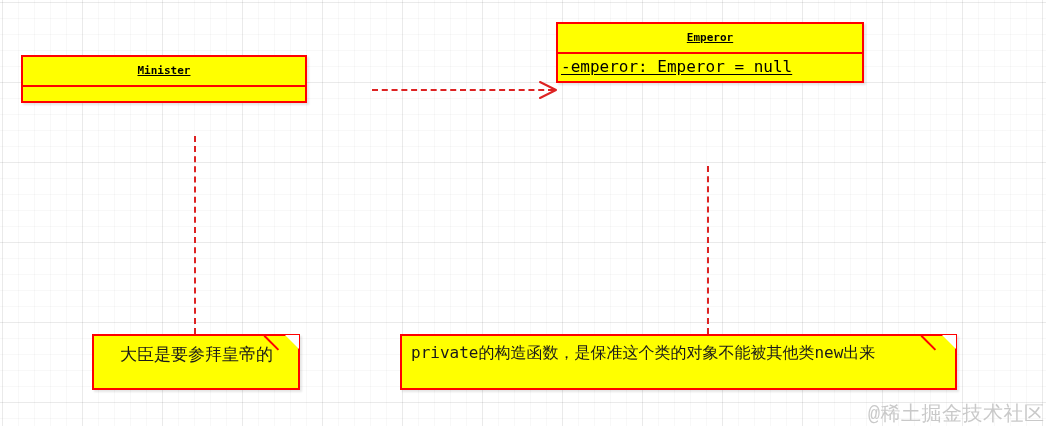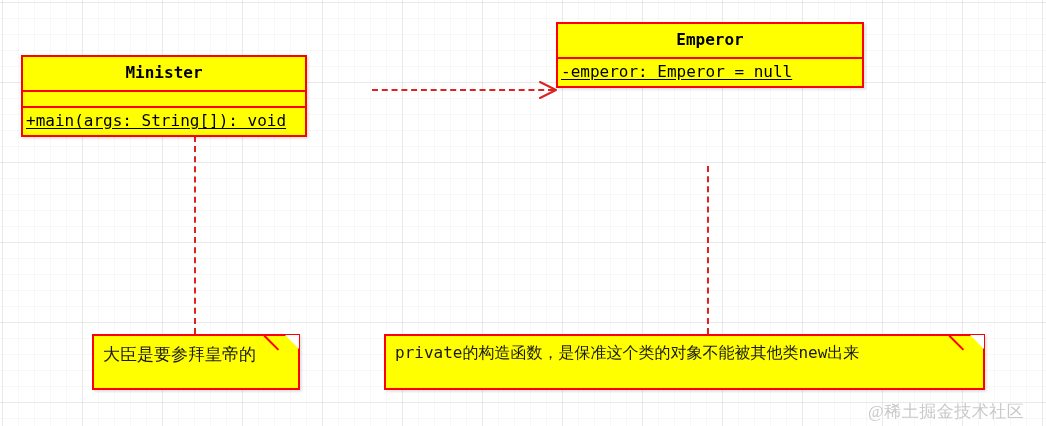--- a/index.html
+++ b/index.html
@@ -31,25 +31,26 @@
     position: absolute;
     box-sizing: border-box;
     background: #ffff00;
     border: 2px solid #ff0000;
     box-shadow: 2px 2px 2px rgba(0,0,0,0.10);
   }
   .uml-title {
     text-align: center;
     font-family: "DejaVu Sans Mono", "Liberation Mono", monospace;
     font-weight: bold;
-    font-size: 16px;
+    font-size: 11px;
     color: #000000;
     line-height: 1;
     padding: 8px 6px 9px 6px;
     white-space: nowrap;
+    text-decoration: underline;
   }
   .compartment {
     border-top: 2px solid #ff0000;
     padding: 2px 9px 3px 3px;
   }
   .compartment.empty {
     height: 14px;
     padding: 0;
   }
   .member {
@@ -114,22 +115,22 @@
     width: 0;
     border-left: 2px dashed #dd2222;
   }
   .arrowhead {
     position: absolute;
   }
 
   
   .watermark {
     position: absolute;
-    font-family: Liberation Serif, serif;
-    font-size: 17px;
+    font-family: Liberation Mono, monospace;
+    font-size: 20px;
     color: #c9c9c9;
     white-space: nowrap;
     letter-spacing: 0.5px;
   }
 </style>
 </head>
 <body>
 
 <div id="canvas">
 
@@ -137,39 +138,36 @@
   <svg class="arrowhead" style="left:536px; top:79px;" width="24" height="22" viewBox="0 0 24 22">
     <polyline points="4,3 20,11 4,19" fill="none" stroke="#dd2222" stroke-width="2" stroke-linecap="round" stroke-linejoin="round"></polyline>
   </svg>
 
   <div class="dep-vline" style="left:194px; top:136px; height:198px;"></div>
   <div class="dep-vline" style="left:707px; top:166px; height:168px;"></div>
 
   <div class="uml-class" style="left:21px; top:55px; width:286px;">
     <div class="uml-title">Minister</div>
     <div class="compartment empty"></div>
-    <div class="compartment">
-      <span class="member static">+main(args: String[]): void</span>
-    </div>
   </div>
 
   <div class="uml-class" style="left:556px; top:22px; width:308px;">
     <div class="uml-title">Emperor</div>
     <div class="compartment">
       <span class="member static">-emperor: Emperor = null</span>
     </div>
   </div>
 
-  <div class="uml-note" style="left:92px; top:334px; width:208px; height:56px;">
+  <div class="uml-note" style="left:92px; top:334px; width:208px; height:56px;text-align:center;">
     <span class="fold-tri"></span>
     <span class="fold-line"></span>
     <div class="note-text small">大臣是要参拜皇帝的</div>
   </div>
 
-  <div class="uml-note" style="left:384px; top:334px; width:601px; height:56px;">
+  <div class="uml-note" style="left:400px; top:334px; width:557px; height:56px;">
     <span class="fold-tri"></span>
     <span class="fold-line"></span>
     <div class="note-text">private的构造函数，是保准这个类的对象不能被其他类new出来</div>
   </div>
 
   <div class="watermark" style="left:868px; top:400px;">@稀土掘金技术社区</div>
 
 </div>
 
 </body></html>

